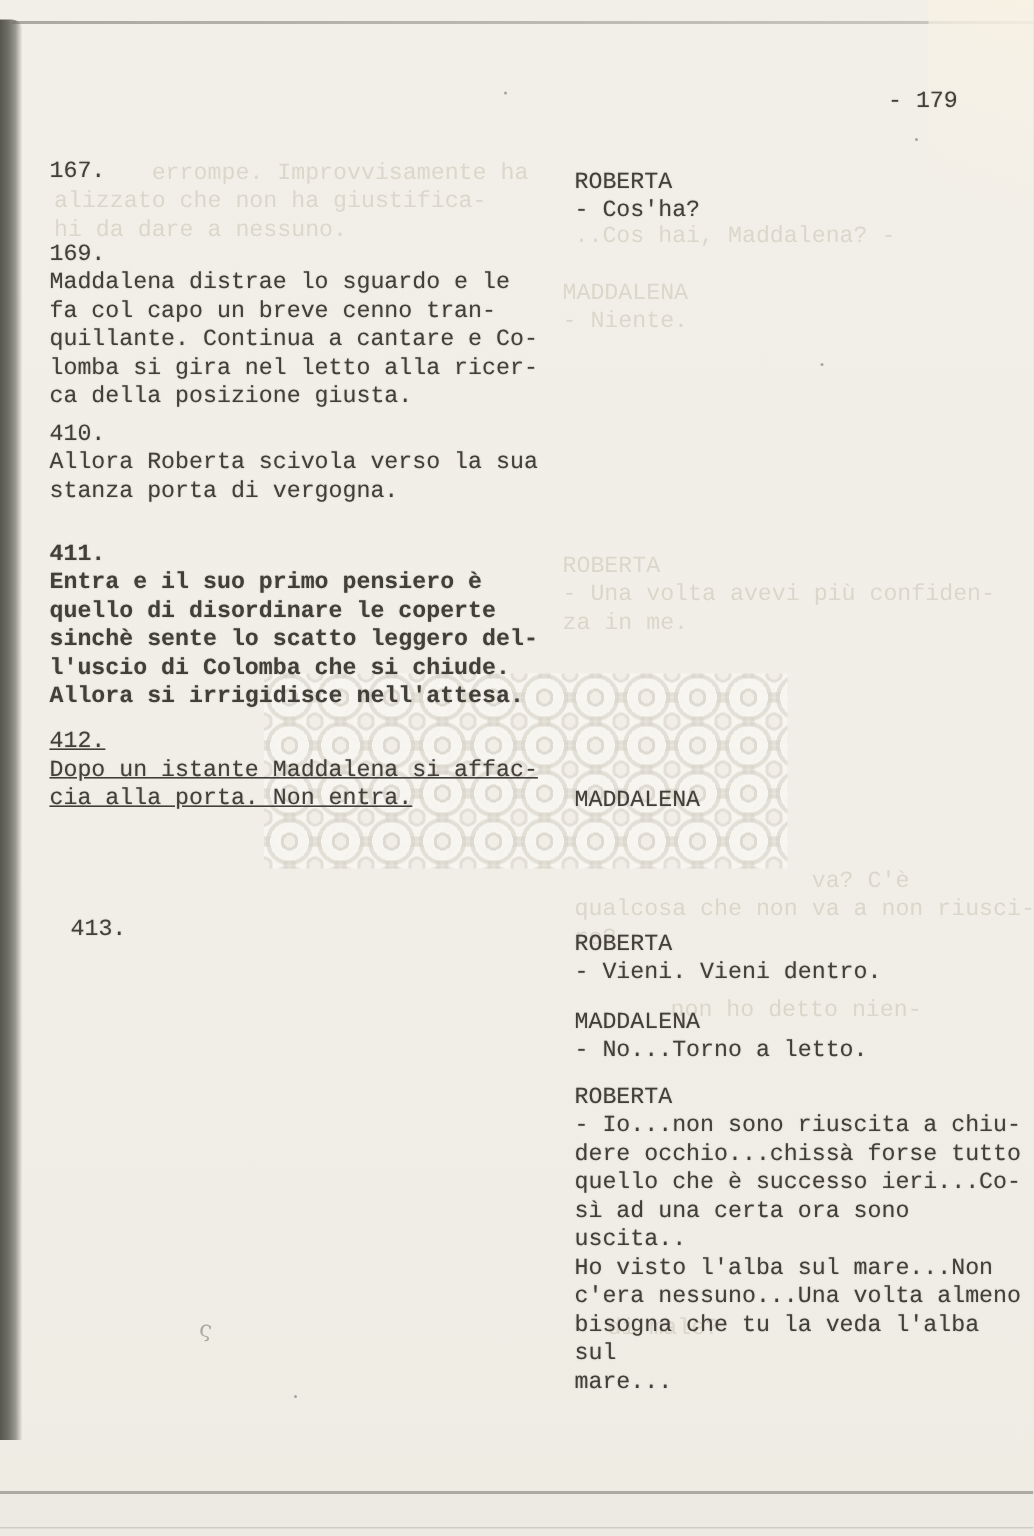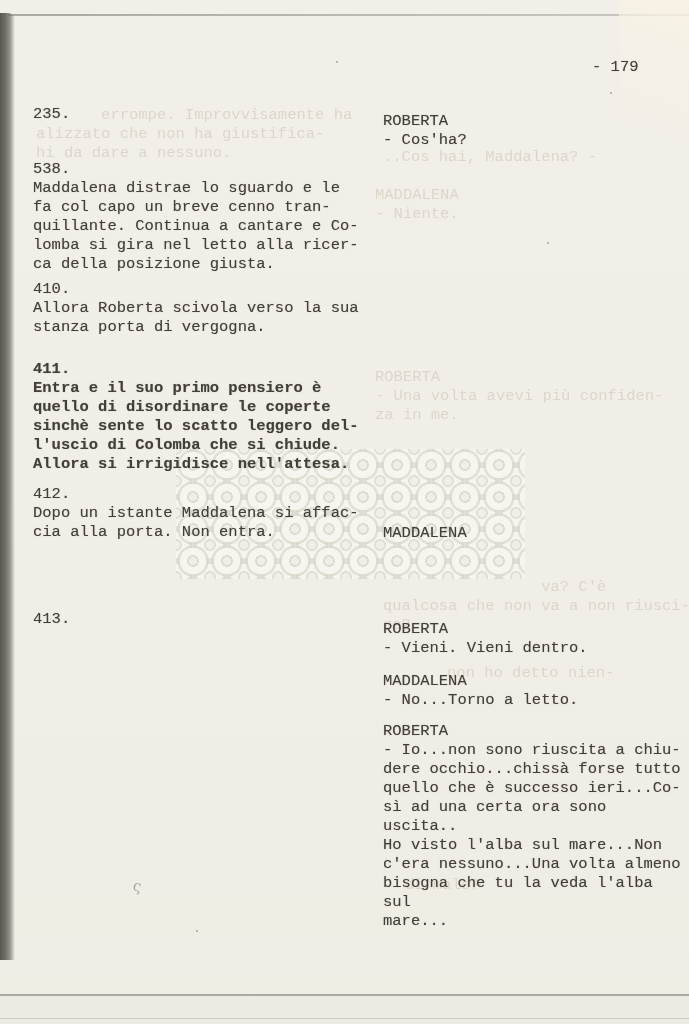--- a/index.html
+++ b/index.html
@@ -85,50 +85,50 @@
 za in me.</div>
   <div class="ghost" style="left:447px;top:664px;">non ho detto nien-</div>
   <div class="ghost" style="left:383px;top:578px;">                 va? C'è
 qualcosa che non va a non riusci-
 re?</div>
   <div class="ghost" style="left:405px;top:876px;">di male?</div>
 
   <div class="page-number tw">- 179</div>
 
   <div class="sec tw" style="top:105px;">
-    <div class="sec-num">235.</div>
+    <div class="sec-num">167.</div>
     <div class="sec-body"></div>
   </div>
   <div class="sec tw" style="top:160px;">
-    <div class="sec-num">538.</div>
+    <div class="sec-num">169.</div>
     <div class="sec-body">Maddalena distrae lo sguardo e le
 fa col capo un breve cenno tran-
 quillante. Continua a cantare e Co-
 lomba si gira nel letto alla ricer-
 ca della posizione giusta.</div>
   </div>
   <div class="sec tw" style="top:280px;">
     <div class="sec-num">410.</div>
     <div class="sec-body">Allora Roberta scivola verso la sua
 stanza porta di vergogna.</div>
   </div>
   <div class="sec tw" style="top:360px;font-weight:bold;">
     <div class="sec-num">411.</div>
     <div class="sec-body">Entra e il suo primo pensiero è
 quello di disordinare le coperte
 sinchè sente lo scatto leggero del-
 l'uscio di Colomba che si chiude.
 Allora si irrigidisce nell'attesa.</div>
   </div>
-  <div class="sec tw" style="top:485px;">
+  <div class="sec tw" style="top:485px;text-decoration:underline;">
     <div class="sec-num">412.</div>
     <div class="sec-body">Dopo un istante Maddalena si affac-
 cia alla porta. Non entra.</div>
   </div>
-  <div class="sec tw" style="top:610px;">
+  <div class="sec tw" style="top:610px;margin-left:14px;">
     <div class="sec-num">413.</div>
     <div class="sec-body"></div>
   </div>
 
   <div class="dlg tw" style="top:112px;">
     <div class="dlg-speaker">ROBERTA</div>
     <div class="dlg-lines">- Cos'ha?</div>
   </div>
   <div class="dlg tw" style="top:524px;">
     <div class="dlg-speaker">MADDALENA</div>

